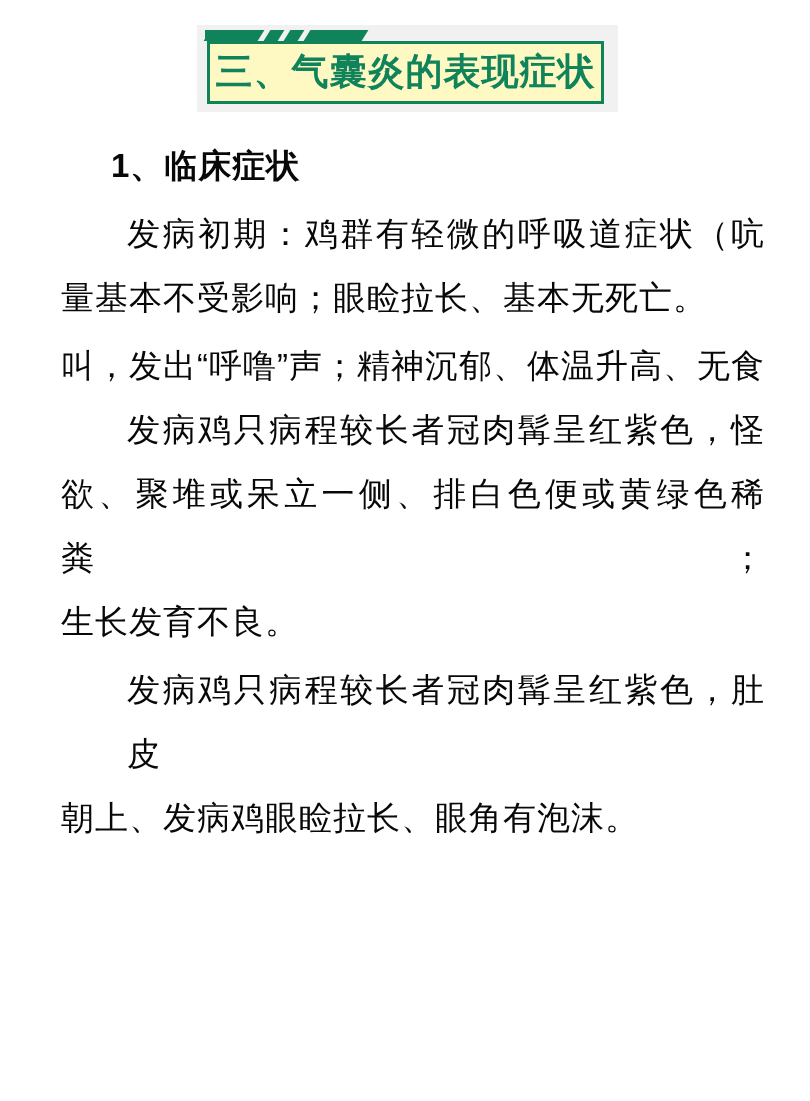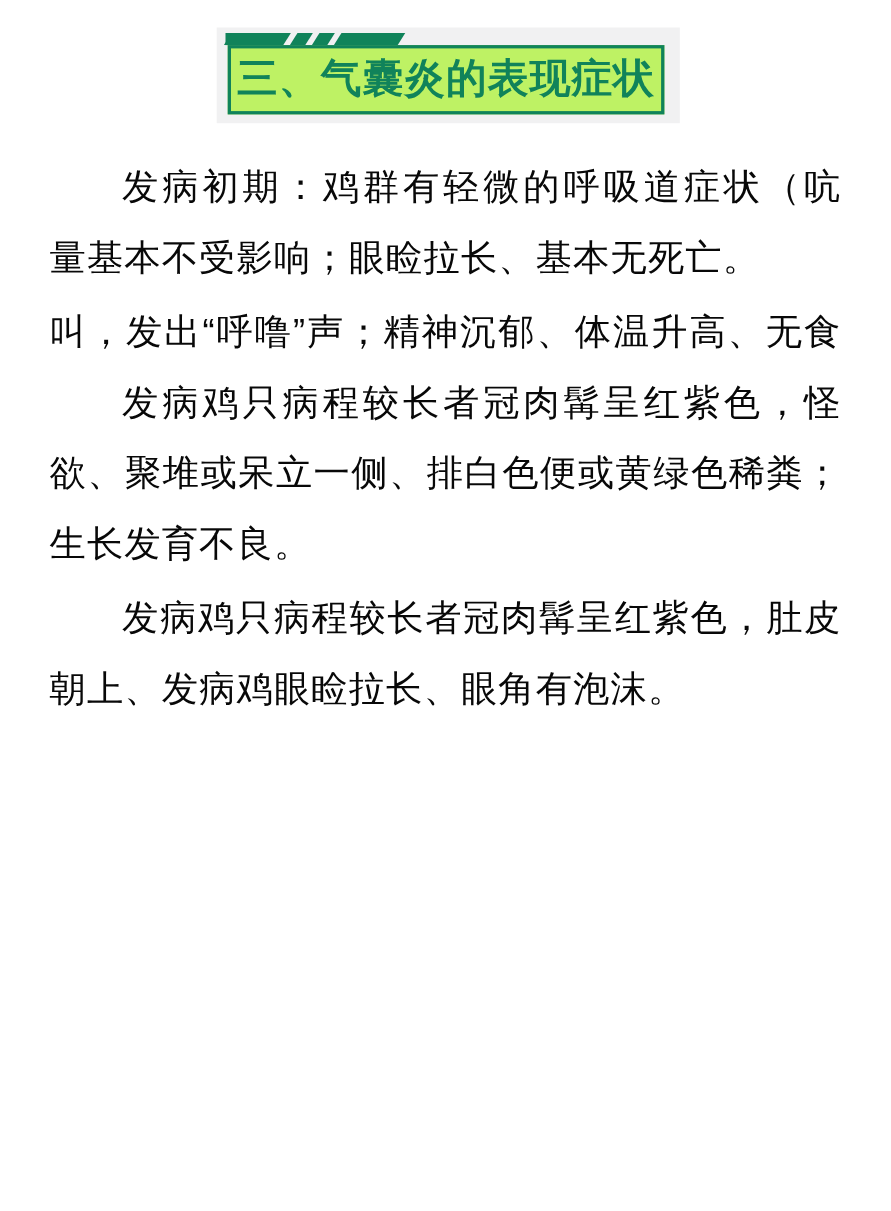--- a/index.html
+++ b/index.html
@@ -23,21 +23,21 @@
   
   .header-wrap{
     position:absolute;
     left:197px; top:25px;
     width:421px; height:87px;
     background:var(--panel);
   }
   .title-box{
     position:absolute;
     left:10px; right:14px; top:16px; bottom:8px;
-    background:#bef264;
+    background:#fef9c3;
     border:3px solid var(--accent);
     display:flex; align-items:center; justify-content:center;
   }
   .title-text{
     font-size:37px;
     font-weight:bold;
     letter-spacing:1px;
     color:var(--accent);
     white-space:nowrap;
     line-height:1;
@@ -75,20 +75,21 @@
     padding-left:66px;
     line-height:64px;
     margin-bottom:1px;
   }
   .para{margin-top:4px;}
   .line{
     line-height:64px;
     text-align:justify;
     text-align-last:left;
     white-space:nowrap;
+    margin-left:16px;
   }
   .line.j{
     text-align-last:justify;
     white-space:normal;
   }
   .line.ind{padding-left:66px;}
 </style>
 </head>
 <body>
 
@@ -101,20 +102,21 @@
         <span class="seg-bar1"></span>
         <span class="seg-slash1"></span>
         <span class="seg-slash2"></span>
         <span class="seg-bar2"></span>
       </div>
       <div class="title-text">三、气囊炎的表现症状</div>
     </div>
   </div>
 
   <div class="body-text">
+    <div class="heading">1、临床症状</div>
     <div>
         <div class="para">
           <div class="line j ind">发病初期：鸡群有轻微的呼吸道症状（吭</div>
           <div class="line">量基本不受影响；眼睑拉长、基本无死亡。</div>
         </div>
         <div class="para">
           <div class="line j">叫，发出“呼噜”声；精神沉郁、体温升高、无食</div>
           <div class="line j ind">发病鸡只病程较长者冠肉髯呈红紫色，怪</div>
           <div class="line j">欲、聚堆或呆立一侧、排白色便或黄绿色稀粪；</div>
           <div class="line">生长发育不良。</div>

